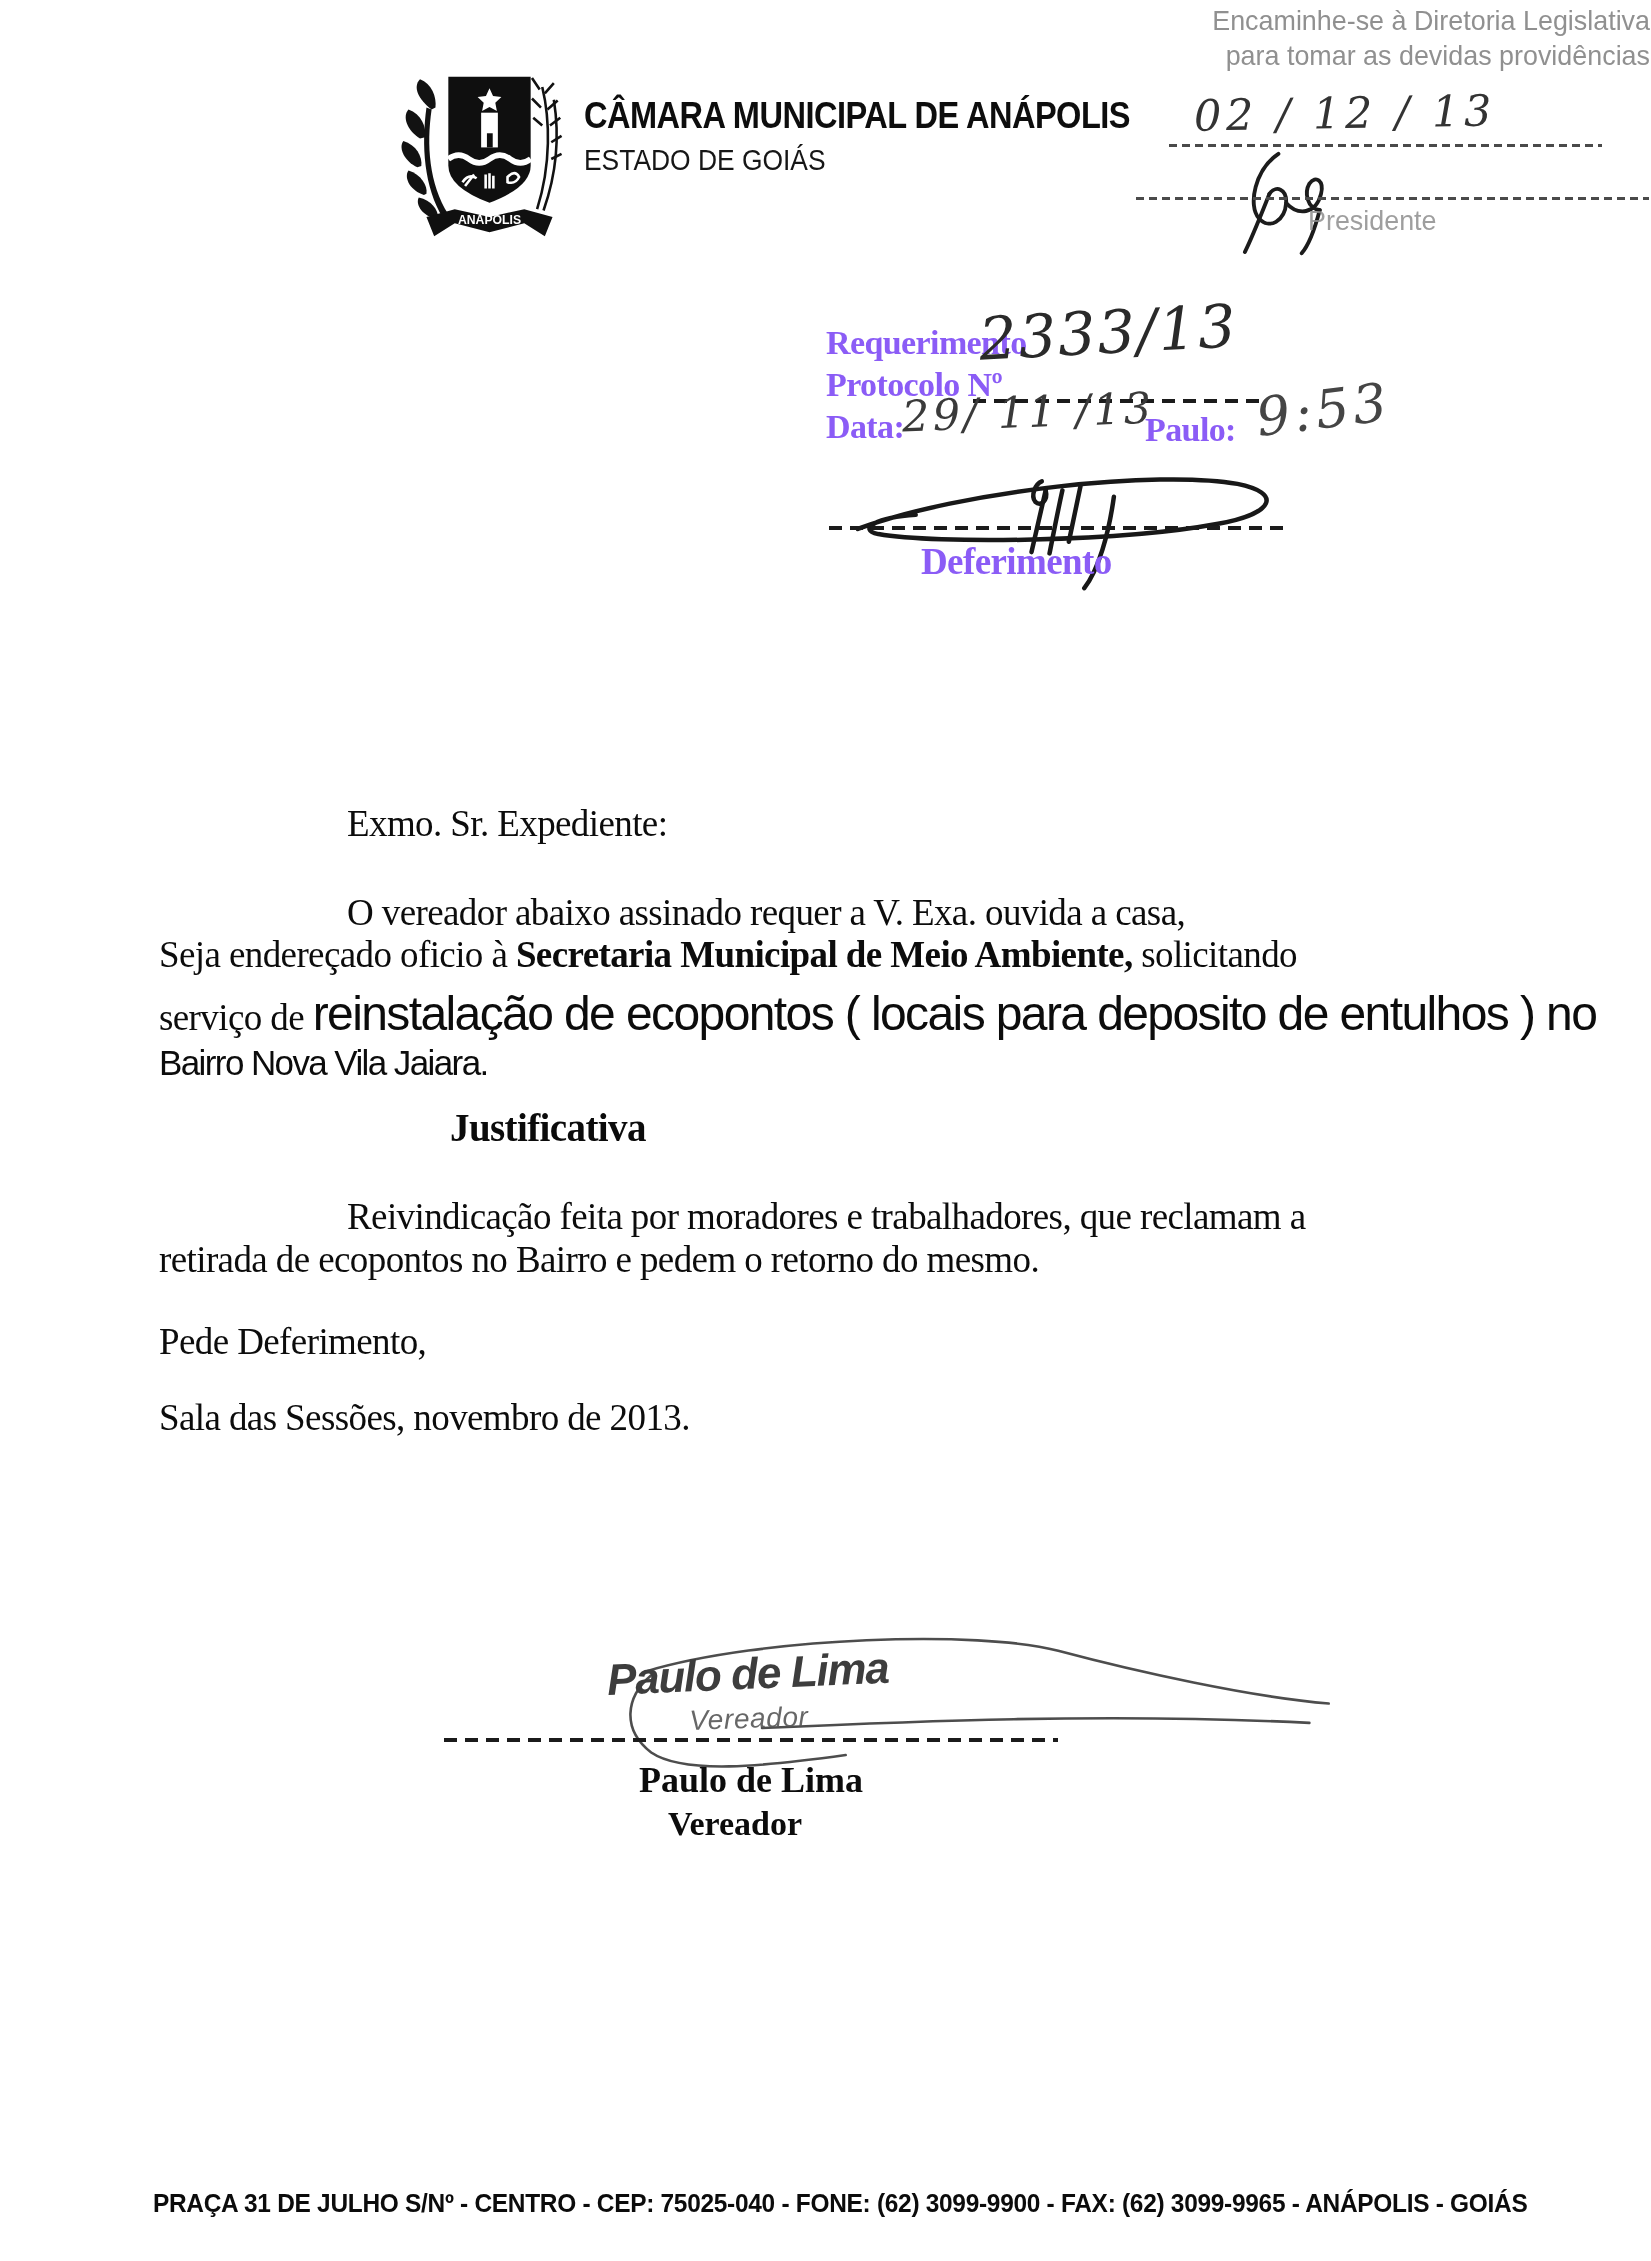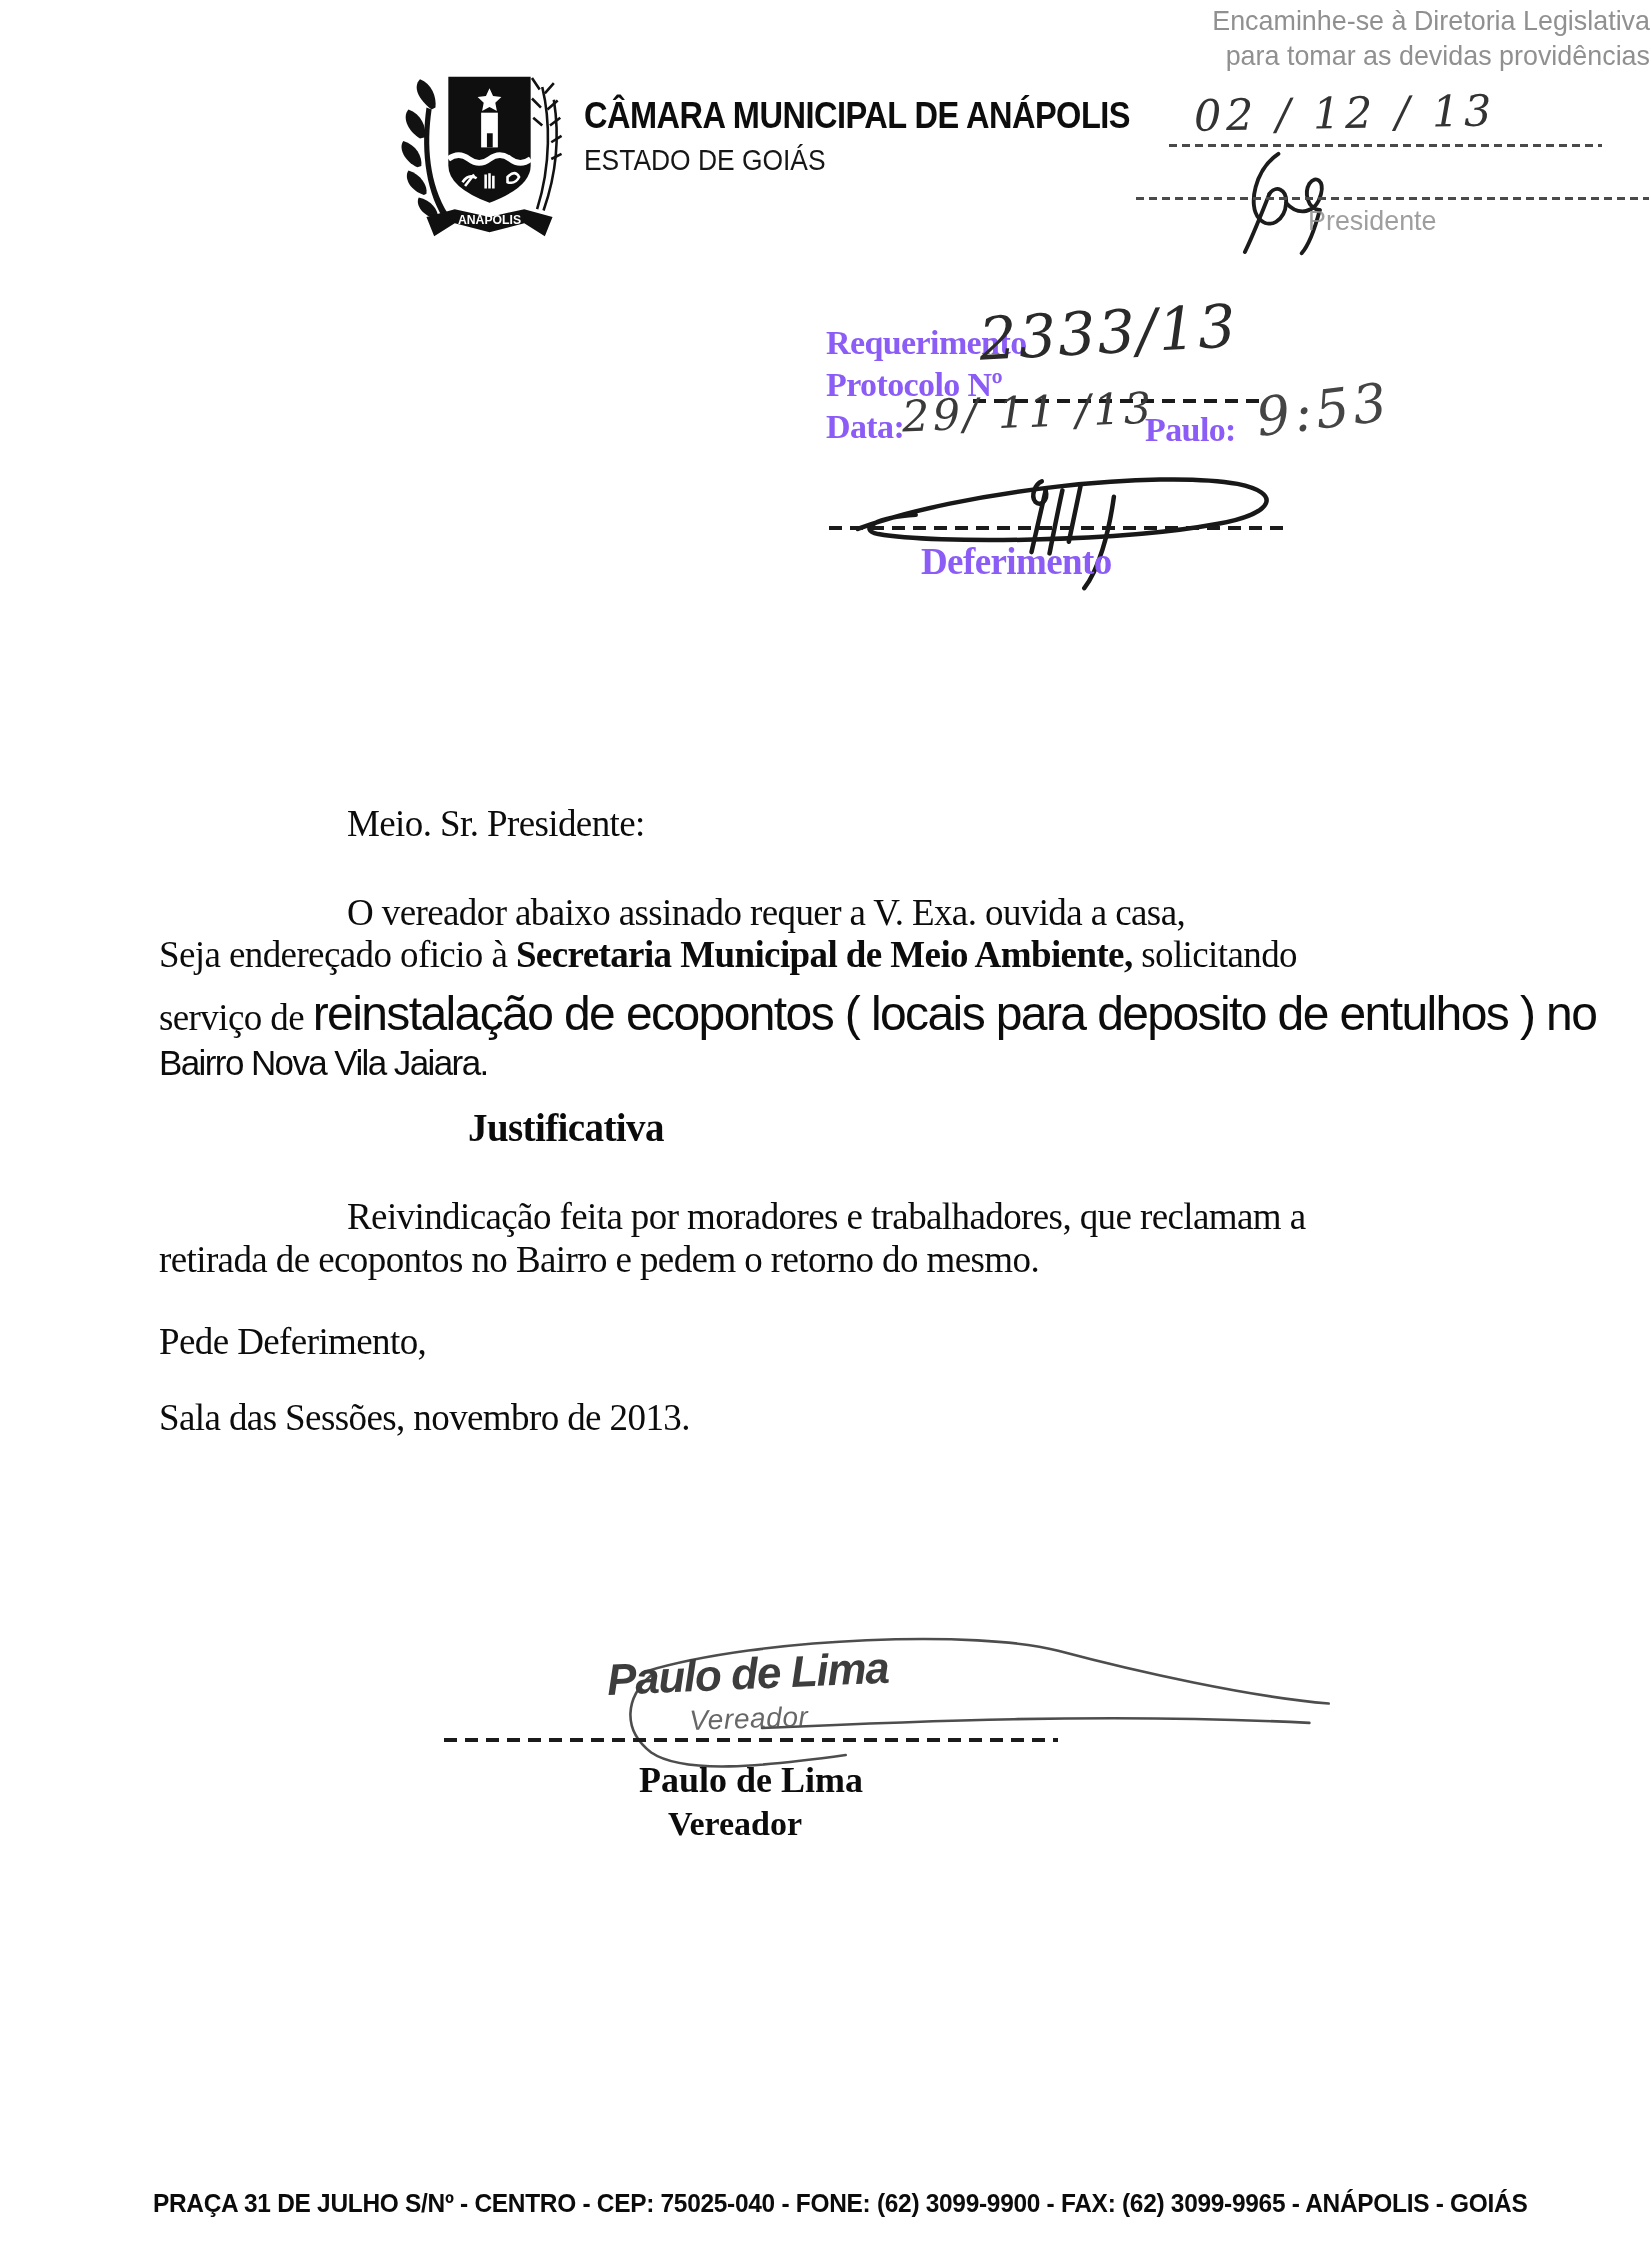--- a/index.html
+++ b/index.html
@@ -144,31 +144,31 @@
       <path d="M322,72 L300,168"></path>
       <path d="M348,72 C340,108 334,140 328,170"></path>
       <path d="M376,66 L358,152"></path>
       <path d="M428,82 C420,140 404,196 382,224"></path>
     </g>
   </svg>
 </div>
 <div class="abs dash" style="left:829px;top:526px;width:455px;"></div>
 <div class="abs proto-label" style="left:921px;top:540px;font-size:37px;">Deferimento</div>
 
-<div class="abs serif-line" style="left:347px;top:802px;">Meio. Sr. Presidente:</div>
+<div class="abs serif-line" style="left:347px;top:802px;">Exmo. Sr. Expediente:</div>
 
 <div class="abs serif-line" style="left:347px;top:891px;">O vereador abaixo assinado requer a V. Exa. ouvida a casa,</div>
 
 <div class="abs serif-line" style="left:159px;top:933px;"><span>Seja endereçado oficio à </span><b>Secretaria Municipal de Meio Ambiente,</b><span> solicitando</span></div>
 
 <div class="abs serif-line" style="left:159px;top:986px;"><span>serviço  de </span><span class="sans-seg">reinstalação de ecopontos ( locais para deposito de entulhos ) no</span></div>
 
 <div class="abs sans-seg" style="left:159px;top:1043px;font-size:35px;">Bairro Nova Vila Jaiara.</div>
 
-<div class="abs heading" style="left:468px;top:1105px;text-align:right;">Justificativa</div>
+<div class="abs heading" style="left:450px;top:1105px;text-align:right;">Justificativa</div>
 
 <div class="abs serif-line" style="left:347px;top:1195px;">Reivindicação feita por moradores e trabalhadores, que reclamam a</div>
 <div class="abs serif-line" style="left:159px;top:1238px;">retirada de ecopontos no Bairro e pedem o retorno do mesmo.</div>
 
 <div class="abs serif-line" style="left:159px;top:1320px;">Pede Deferimento,</div>
 <div class="abs serif-line" style="left:159px;top:1396px;">Sala das Sessões, novembro de 2013.</div>
 
 <div class="abs" style="left:568px;top:1625px;">
   <svg width="813" height="161" viewBox="0 0 1260 250">
     <g stroke="#2e2e2e" stroke-width="4" fill="none" stroke-linecap="round" opacity="0.85">

